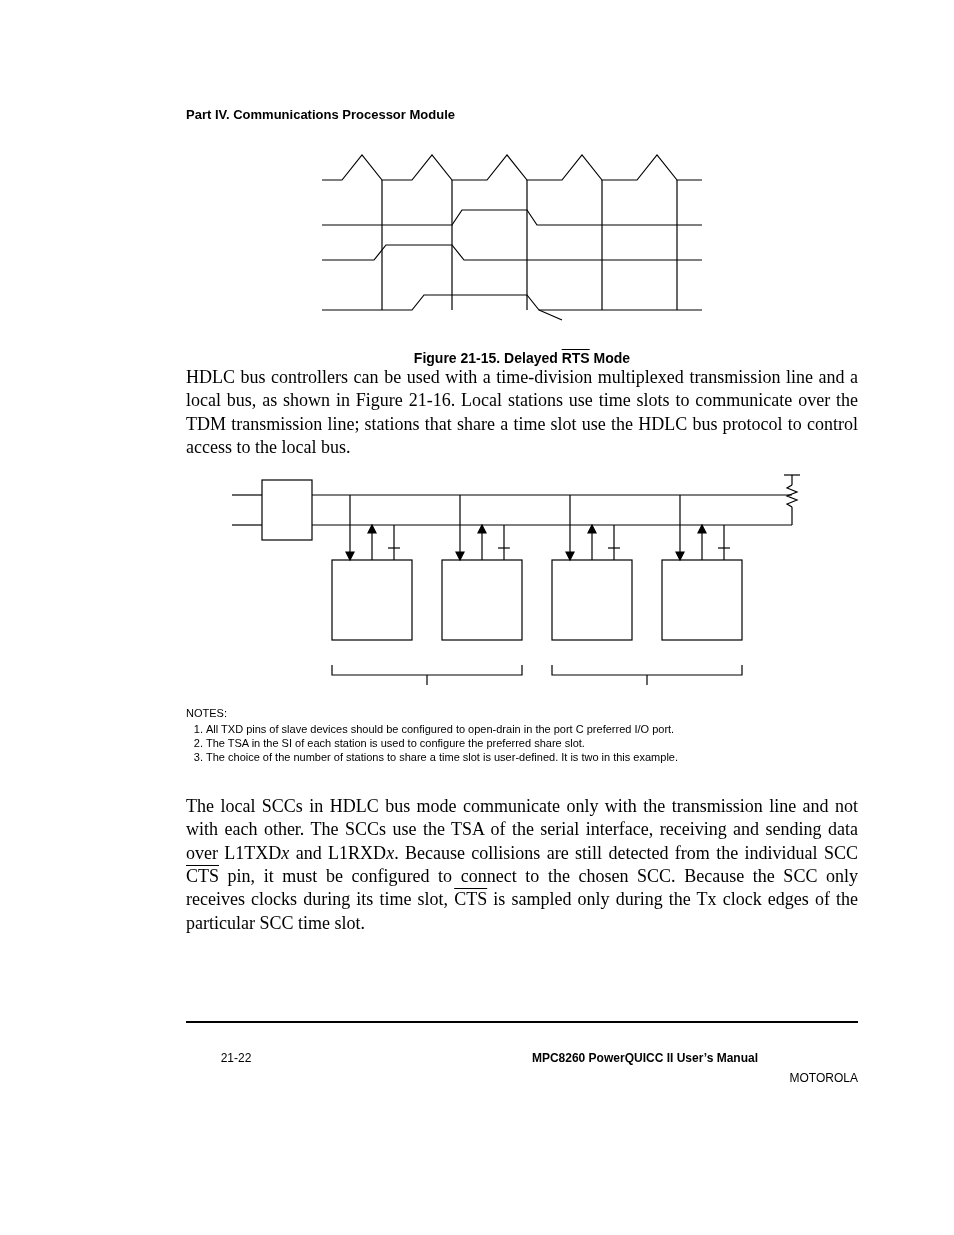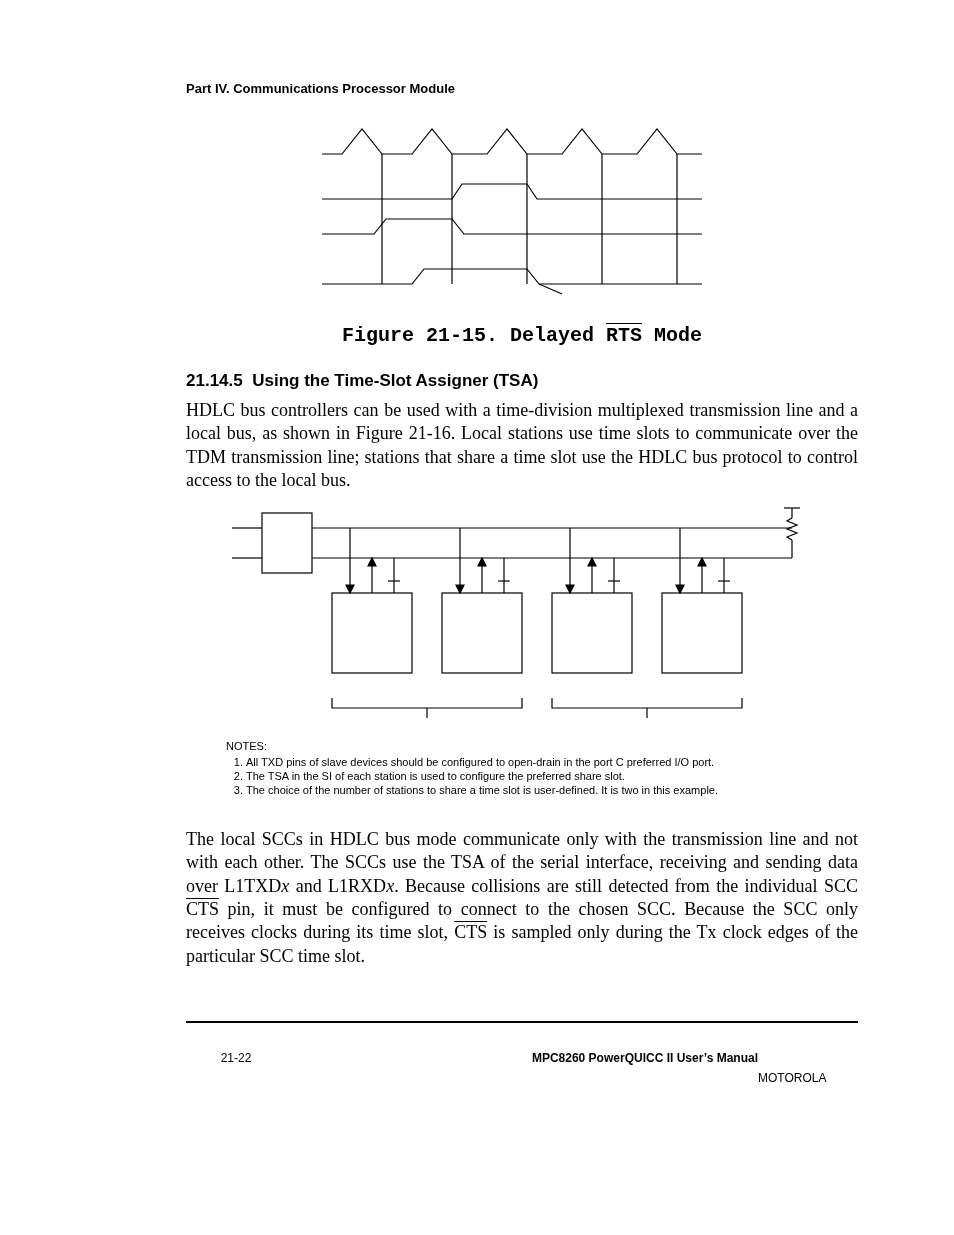--- a/index.html
+++ b/index.html
@@ -7,32 +7,32 @@
     padding: 0;
     background: #fff;
     font-family: "Times New Roman", Times, serif;
     color: #000;
   }
   .page {
     width: 954px;
     height: 1235px;
     position: relative;
     box-sizing: border-box;
-    padding: 81px 96px 0 186px;
+    padding: 107px 96px 0 186px;
   }
   .part-header {
     font-family: Helvetica, Arial, sans-serif;
     font-weight: bold;
     font-size: 13px;
     margin-bottom: 28px;
   }
   .fig-caption {
-    font-family: Liberation Mono, monospace;
-    font-weight: bold;
-    font-size: 20px;
+    font-family: Liberation Sans, sans-serif;
+    font-weight: bold;
+    font-size: 14px;
     text-align: center;
     margin-top: 10px;
   }
   .section-heading {
     font-family: Helvetica, Arial, sans-serif;
     font-weight: bold;
     font-size: 17px;
     margin-top: 24px;
     margin-bottom: 8px;
   }
@@ -45,21 +45,20 @@
   .body-text .italic { font-style: italic; }
   .overline {
     text-decoration: overline;
     text-decoration-thickness: 1px;
   }
   .svg-diagram { display:block; margin: 0 auto; }
   .notes-block {
     font-family: Helvetica, Arial, sans-serif;
     font-size: 11px;
     line-height: 1.3;
-    margin-left: 40px;
     margin-top: 6px;
   }
   .notes-label { font-size: 11px; }
   .notes-block ol {
     margin: 2px 0 0 20px;
     padding: 0;
   }
   .footer {
     position: absolute;
     left: 186px;
@@ -76,21 +75,21 @@
     align-items: center;
     font-family: Helvetica, Arial, sans-serif;
     font-size: 12px;
   }
   .footer-center {
     font-weight: bold;
     text-align: right;
     flex: 1;
   }
   .footer-left, .footer-right { width: 100px; text-align: center; }
-  .footer-right { text-align: left; margin-top: 40px; }
+  .footer-right { text-align: right; margin-top: 40px; }
 </style>
 </head>
 <body>
 
 <div class="page">
 
   <div class="part-header">Part IV.  Communications Processor Module</div>
 
   <svg class="svg-diagram" width="440" height="190" viewBox="0 0 440 190">
     <g stroke="#000" stroke-width="1.2" fill="none">
@@ -110,23 +109,20 @@
       <path d="M20,160 L110,160 L122,145 L225,145 L237,160 L400,160"></path>
 
       <line x1="237" y1="160" x2="260" y2="170"></line>
     </g>
   </svg>
 
   <div class="fig-caption">
     <span>Figure 21-15. Delayed </span><span class="overline">RTS</span><span> Mode</span>
   </div>
 
-  <div class="section-heading">
-    <span>21.14.5</span>&nbsp;&nbsp;<span>Using the Time-Slot Assigner (TSA)</span>
-  </div>
 
   <p class="body-text">HDLC bus controllers can be used with a time-division multiplexed transmission line and a local bus, as shown in Figure 21-16. Local stations use time slots to communicate over the TDM transmission line; stations that share a time slot use the HDLC bus protocol to control access to the local bus.</p>
 
   <svg class="svg-diagram" width="580" height="230" viewBox="0 0 580 230">
     <g stroke="#000" stroke-width="1.2" fill="none">
 
       <rect x="30" y="10" width="50" height="60"></rect>
 
       <line x1="0" y1="25" x2="30" y2="25"></line>
       <line x1="0" y1="55" x2="30" y2="55"></line>

